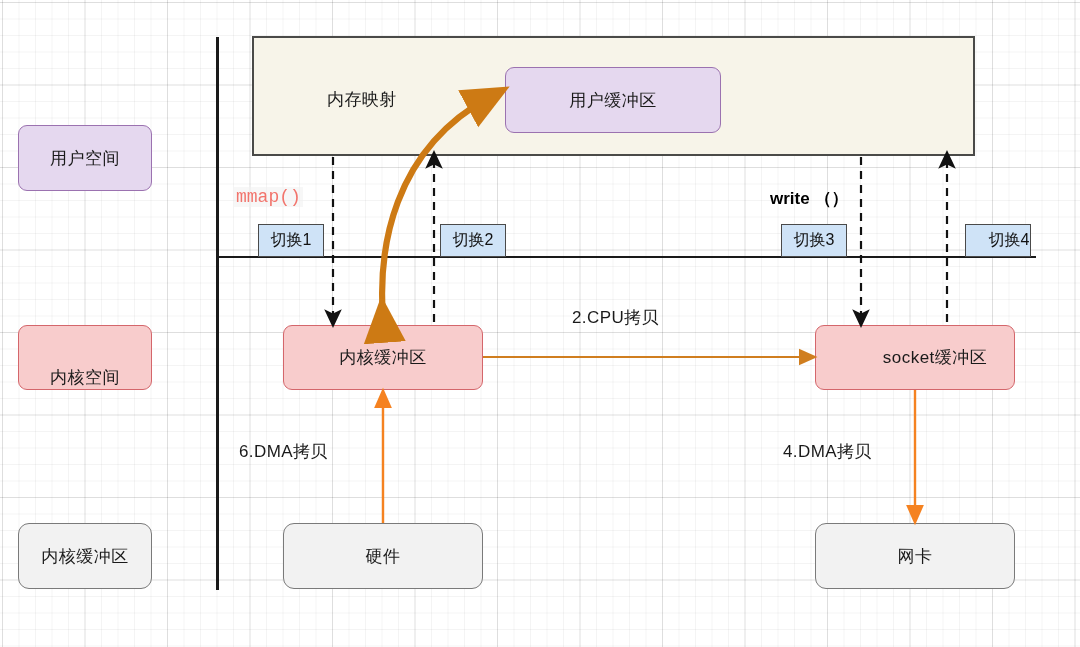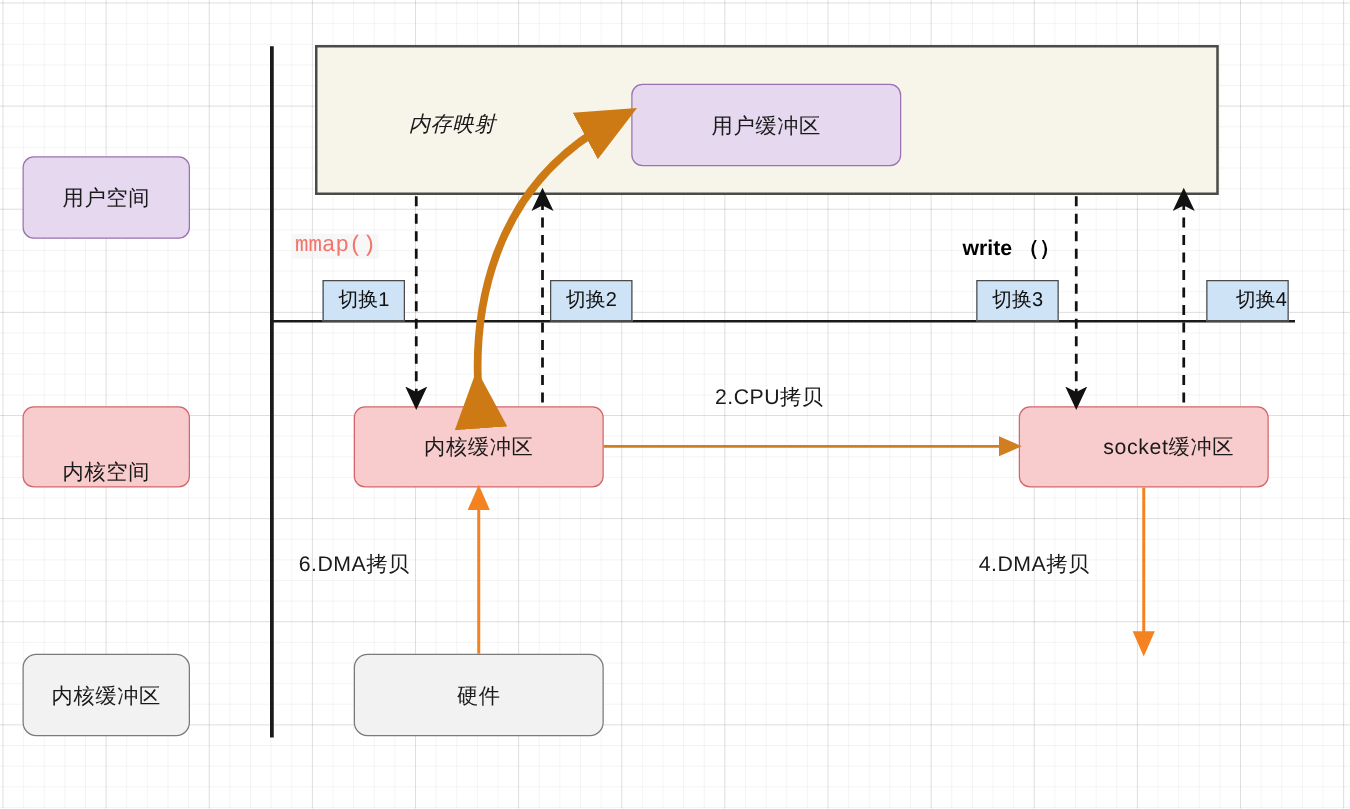--- a/index.html
+++ b/index.html
@@ -128,38 +128,41 @@
 
   <div class="node legend-hw" style="left:18px; top:523px; width:134px; height:66px;">
     <span>内核缓冲区</span>
   </div>
 
   <div class="axis-v" style="left:216px; top:37px; width:2.6px; height:553px;"></div>
   <div class="axis-h" style="left:216px; top:256px; width:820px; height:2.4px;"></div>
 
   <div class="beige-region" style="left:252px; top:36px; width:723px; height:120px;"></div>
 
-  <div class="label-plain" style="left:327px; top:88px;font-style:italic;">内存映射</div>
+  <div class="label-plain" style="left:327px; top:88px;">内存映射</div>
 
   <div class="node legend-user" style="left:505px; top:67px; width:216px; height:66px;">
     <span>用户缓冲区</span>
   </div>
 
   <div class="node legend-kernel" style="left:283px; top:325px; width:200px; height:65px;">
     <span>内核缓冲区</span>
   </div>
 
   <div class="node legend-kernel" style="left:815px; top:325px; width:200px; height:65px;padding-left:40px;">
     <span>socket缓冲区</span>
   </div>
 
   <div class="node legend-hw" style="left:283px; top:523px; width:200px; height:66px;">
     <span>硬件</span>
   </div>
 
+  <div class="node legend-hw" style="left:815px; top:523px; width:200px; height:66px;">
+    <span>网卡</span>
+  </div>
 
   <div class="label-mmap" style="left:234px; top:187px;">mmap()</div>
 
   <div class="label-write" style="left:770px; top:187px;">write （）</div>
 
   <div class="switch-box" style="left:258px; top:224px; width:66px; height:33px;">
     <span>切换1</span>
   </div>
   <div class="switch-box" style="left:440px; top:224px; width:66px; height:33px;">
     <span>切换2</span>

